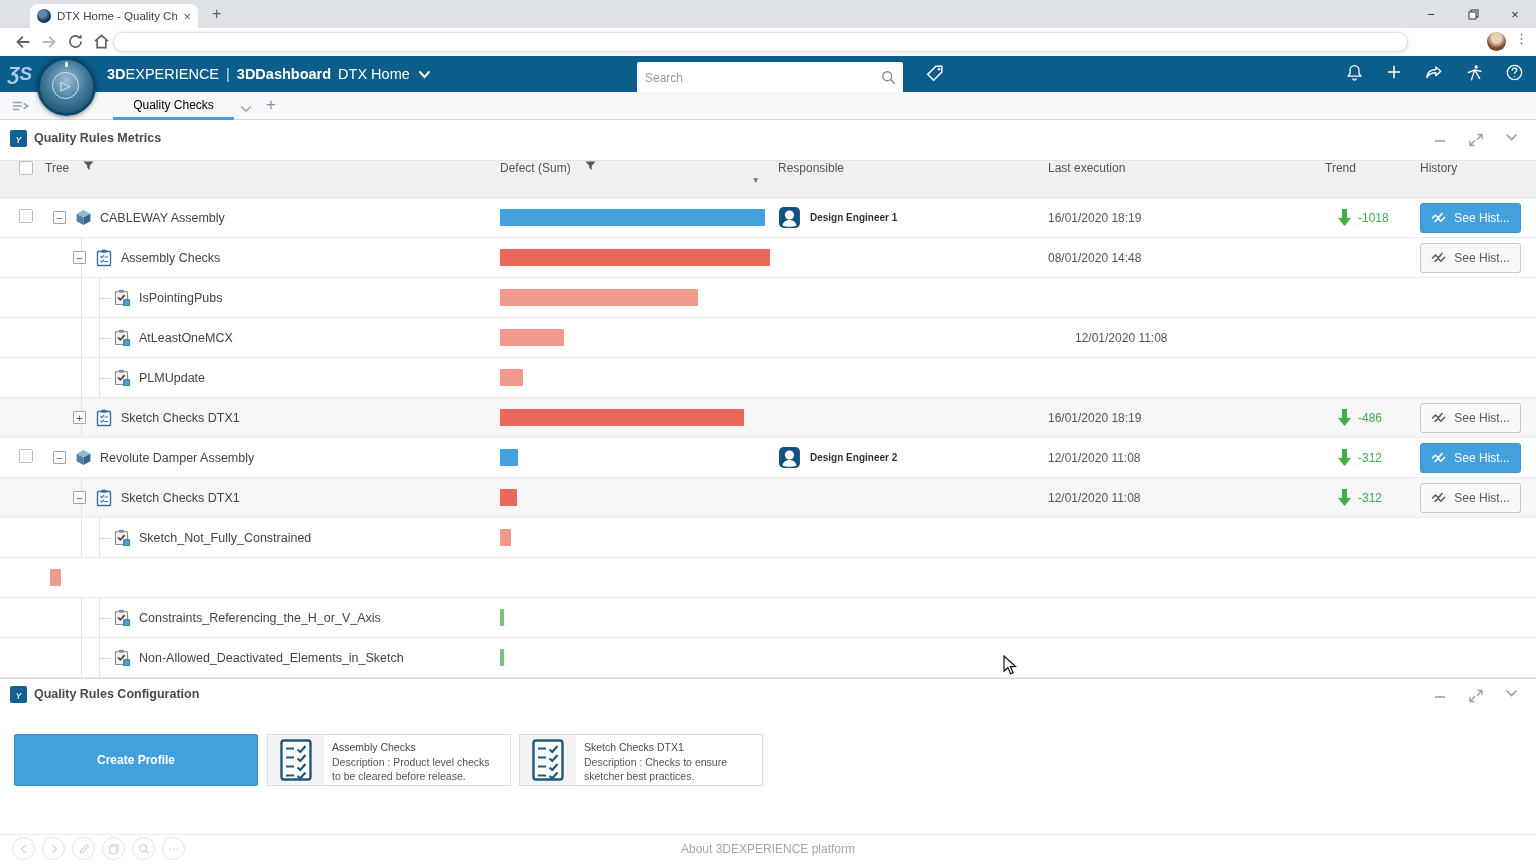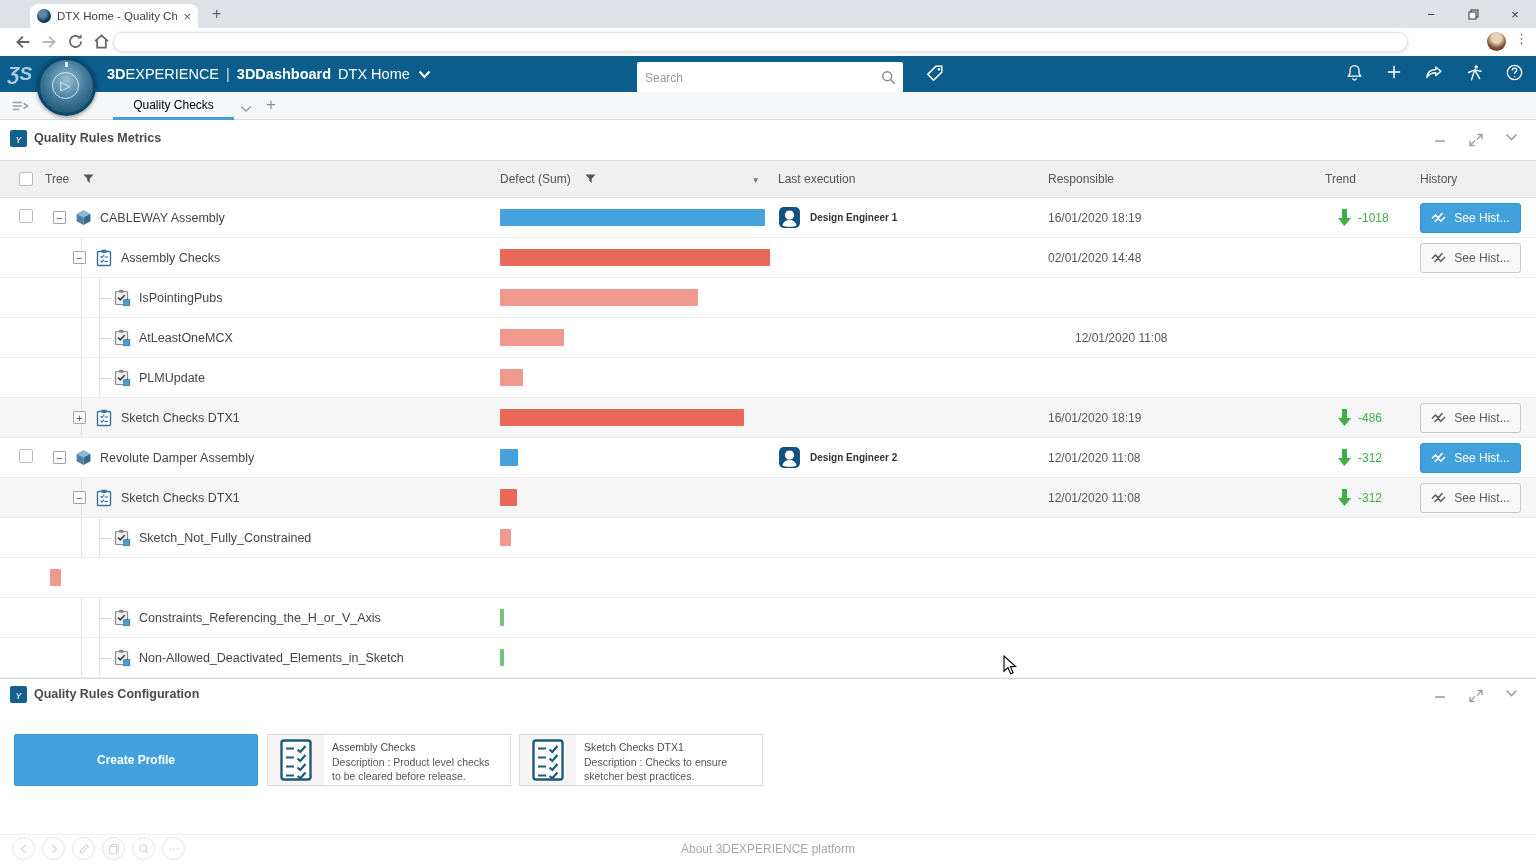--- a/index.html
+++ b/index.html
@@ -72,21 +72,21 @@
            align-items:center; justify-content:center; }
   .wtitle { position:absolute; left:34px; top:5px; font-size:12.5px; font-weight:bold; color:#4a4a4a; }
   .wctl { position:absolute; right:18px; top:7px; display:flex; gap:22px; }
   .wctl span { cursor:pointer; display:flex; }
 
   
   .thead { position:absolute; top:160px; left:0; right:0; height:38px; background:#f0f0f0;
            border-top:1px solid #e3e3e3; border-bottom:1px solid #e3e3e3;
            display:grid; grid-template-columns:45px 450px 275px 270px 277px 95px 1fr;
            align-items:center; font-size:12px; color:#555; }
-  .thead .hc { display:flex; align-items:center; gap:14px; position:relative; height:100%; }
+  .thead .hc { display:flex; align-items:flex-start; gap:14px; position:relative; height:100%; }
   .cb { width:14px; height:14px; border:1px solid #bcbcbc; border-radius:2px; background:#fff; display:inline-block; }
   .pl19 { padding-left:19px; } .pl5 { padding-left:5px; } .pl8 { padding-left:8px; }
   .sortarrow { position:absolute; right:10px; top:14px; font-size:8.5px; color:#777; }
 
   #rows { position:absolute; top:198px; left:0; right:0; height:480px; overflow:hidden; }
   .t-row { height:40px; display:grid; grid-template-columns:45px 450px 275px 270px 277px 95px 1fr;
            align-items:center; border-bottom:1px solid #ededed; position:relative; background:#fff; }
   .t-row.shaded { background:#f6f6f6; }
   .c-check { padding-left:19px; }
   .c-tree { position:relative; height:100%; display:flex; align-items:center; }
@@ -290,24 +290,24 @@
         </svg>
     </div>
     <div class="hc pl5">
       <span>Defect (Sum)</span>
       <svg width="11" height="10" viewBox="0 0 11 10">
           <path d="M0.5 0.5h10L6.7 4.8V9L4.3 6.8V4.8z" fill="#555"></path>
         </svg>
       <span class="sortarrow">▼</span>
     </div>
     <div class="hc pl8">
-        <span>Last execution</span>
+        <span>Responsible</span>
       </div>
     <div class="hc pl8">
-        <span>Responsible</span>
+        <span>Last execution</span>
       </div>
     <div class="hc pl8">
         <span>Trend</span>
       </div>
     <div class="hc pl8">
         <span>History</span>
       </div>
   </div>
 
   <div id="rows">
@@ -368,21 +368,21 @@
               <rect x="6.5" y="0.8" width="5" height="3" rx="0.8" fill="#33719c"></rect>
               <path d="M5.5 7.2l1.4 1.4 2.2-2.4M9.5 8h3.5M5.5 11.7l1.4 1.4 2.2-2.4M9.5 12.5h3.5" fill="none" stroke="#33719c" stroke-width="1.1"></path>
             </svg>
           </span>
           <span class="tlabel">Assembly Checks</span>
         </div>
     <div class="c-defect">
           <div class="bar" style="width:270px;background:#e8695a"></div>
         </div>
     <div class="c-resp"></div>
-    <div class="c-date"><span class="">02/01/2020 14:48</span></div>
+    <div class="c-date"><span class="">08/01/2020 14:48</span></div>
     <div class="c-trend"></div>
     <div class="c-hist">
           <button class="hist gray">
             <span style="display:flex">
               <svg width="15" height="11" viewBox="0 0 15 11">
                 <path d="M1 6.5L4.5 3l2.8 2.8L11.5 1M3.5 10L7 6.5l2.8 2.8L14 5" fill="none" stroke="currentColor" stroke-width="1.5"></path>
               </svg>
             </span>
             <span>See Hist...</span>
           </button>

